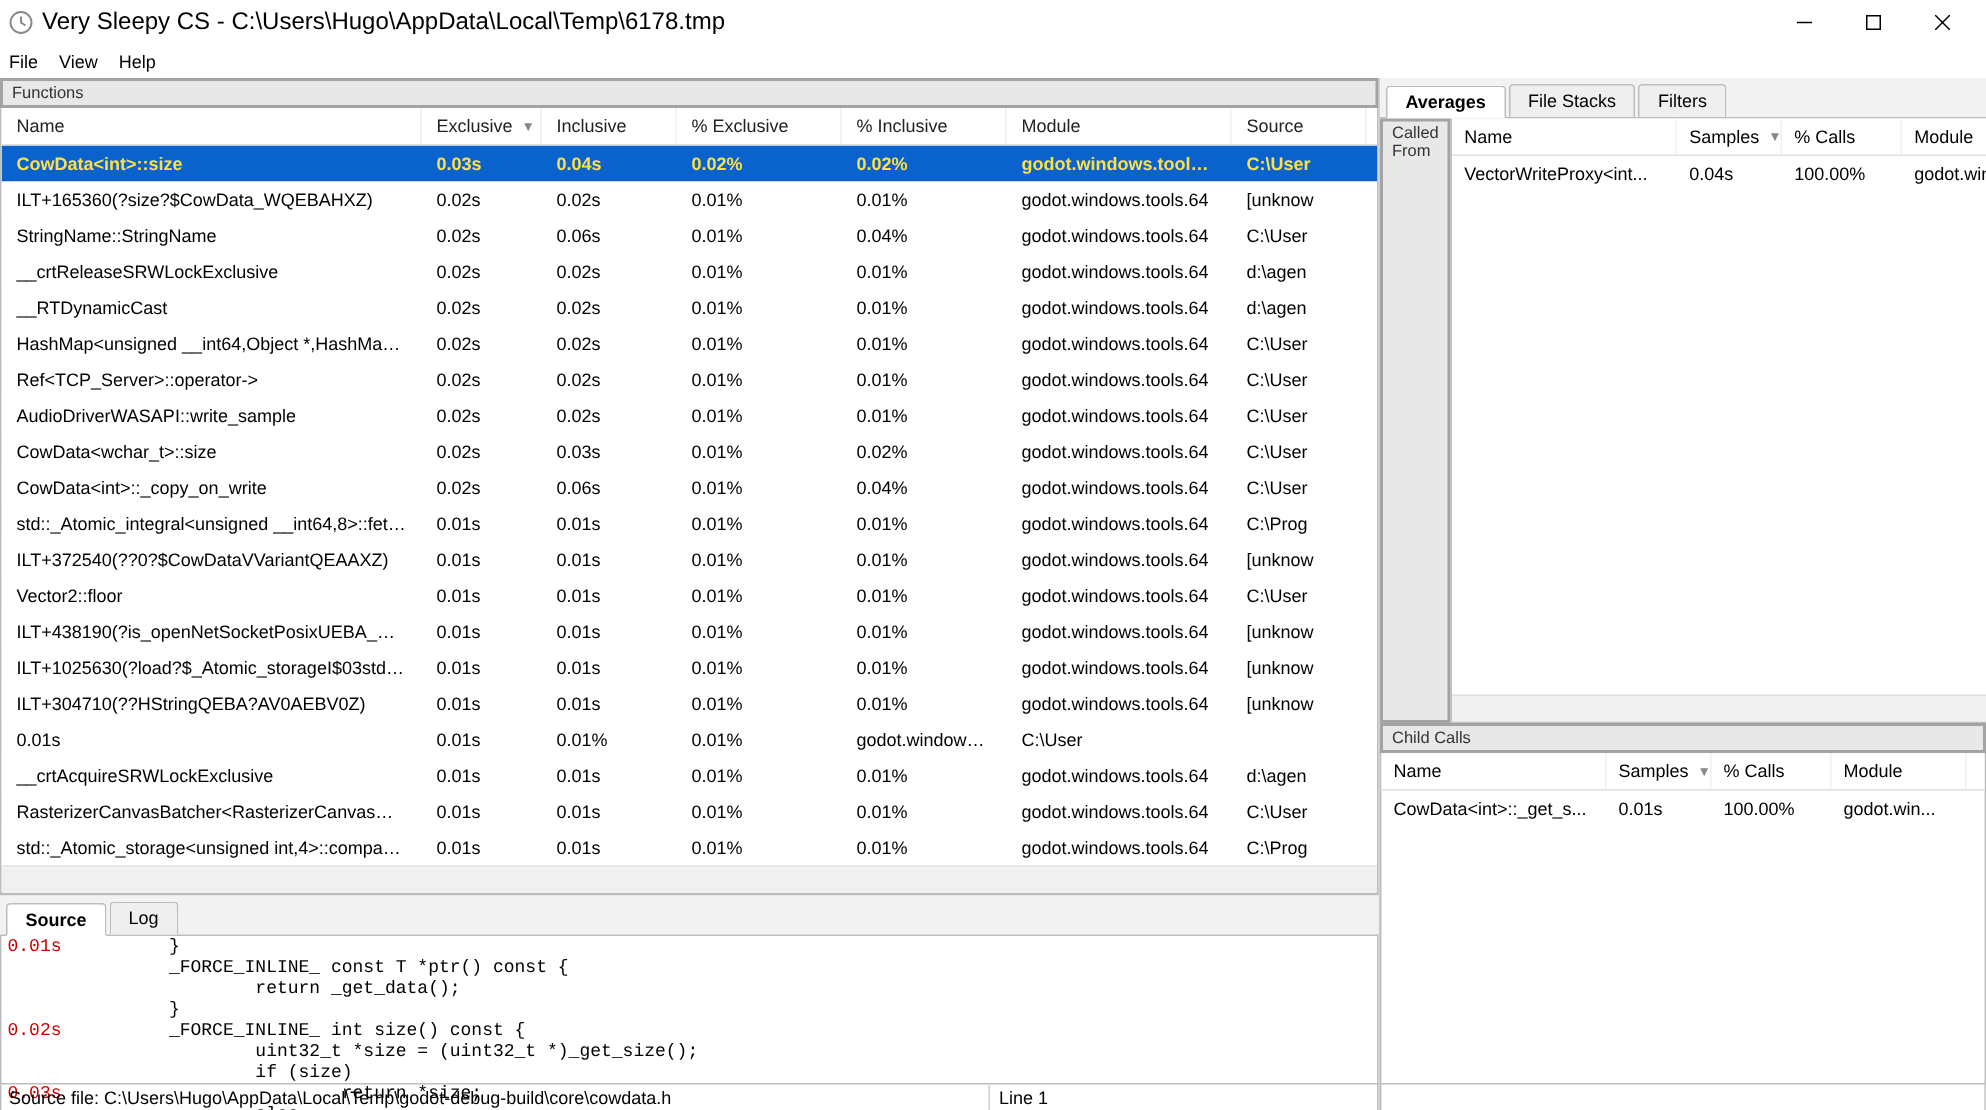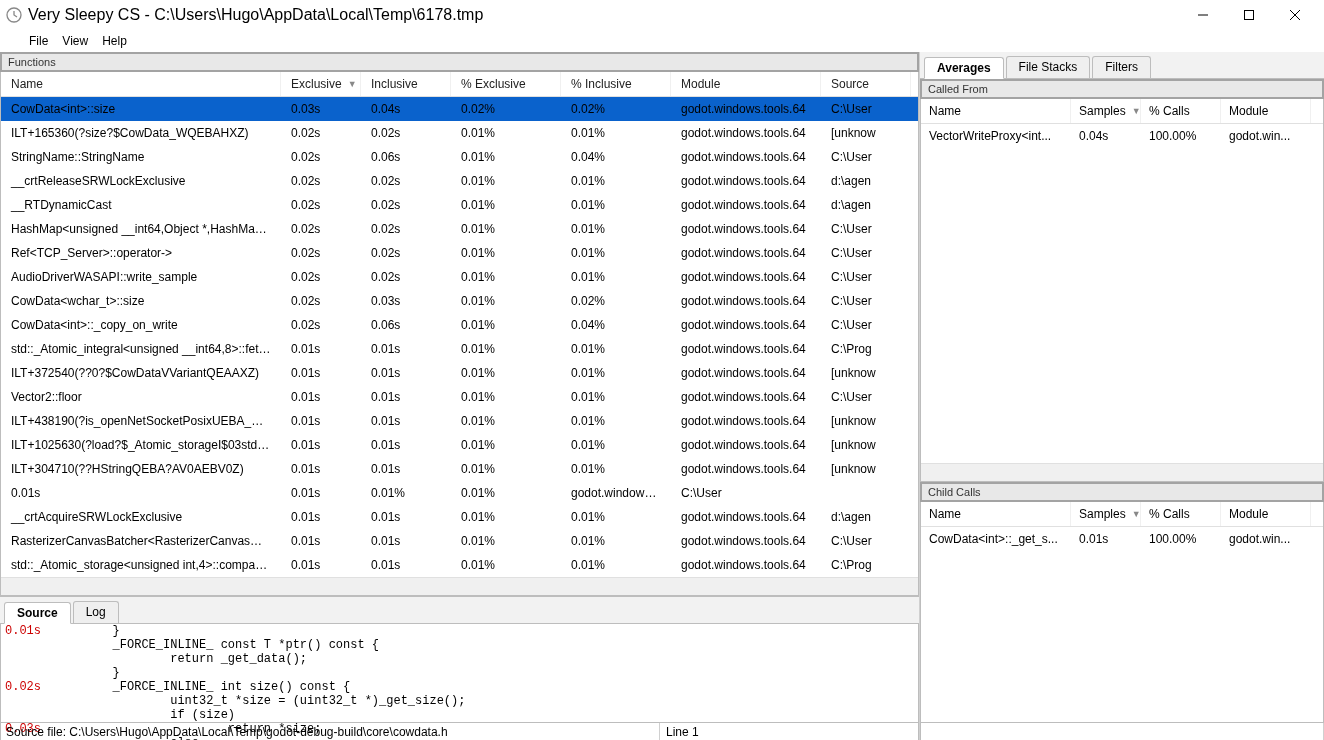--- a/index.html
+++ b/index.html
@@ -39,21 +39,20 @@
     font-size: 12px;
   }
   
   .menubar {
     display: flex;
     align-items: center;
     height: 20px;
     padding: 0 6px;
     gap: 14px;
     border-bottom: 1px solid transparent;
-    margin-left: 23px;
   }
   .menubar span { cursor: default; }
   
   .main {
     display: grid;
     grid-template-columns: 920px 404px;
     grid-template-rows: 1fr;
     height: calc(740px - 30px - 20px - 20px);
   }
   .left {
@@ -115,21 +114,22 @@
     font-size: 9px;
     color: #888;
   }
   .tbody {
     flex: 1;
     overflow-y: auto;
     overflow-x: hidden;
   }
   .table-row.selected {
     background: #0a62cc;
-    color: #000000;
+    color: #fde047;
+    font-weight: bold;
   }
   .table-row:not(.selected):nth-child(even) {
     background: #fff;
   }
   
   .hscroll {
     height: 17px;
     overflow-x: scroll;
     overflow-y: hidden;
     border-top: 1px solid #e0e0e0;
@@ -193,21 +193,21 @@
     grid-template-columns: 150px 70px 80px 90px;
   }
   .mini-head { border-bottom:1px solid #e0e0e0; background:#fff; }
   .mh, .md {
     padding:5px 8px;
     white-space:nowrap; overflow:hidden; text-overflow:ellipsis;
     font-size:12px;
   }
   .mh { display:flex; align-items:center; gap:6px; border-right:1px solid #f0f0f0;}
   .mini-body { flex:1; overflow:auto; }
-  .right-upper { flex:1; display:flex; flex-direction:column; min-height:0;}
+  .right-upper { flex:1; display:flex; flex-direction:row; min-height:0;}
   .right-lower { height: 320px; display:flex; flex-direction:column; }
   .right .hscroll-inner { width: 600px; }
   
   .statusbar {
     height: 20px;
     border-top: 1px solid #bdbdbd;
     display: grid;
     grid-template-columns: 660px 1fr;
     font-size: 12px;
   }

